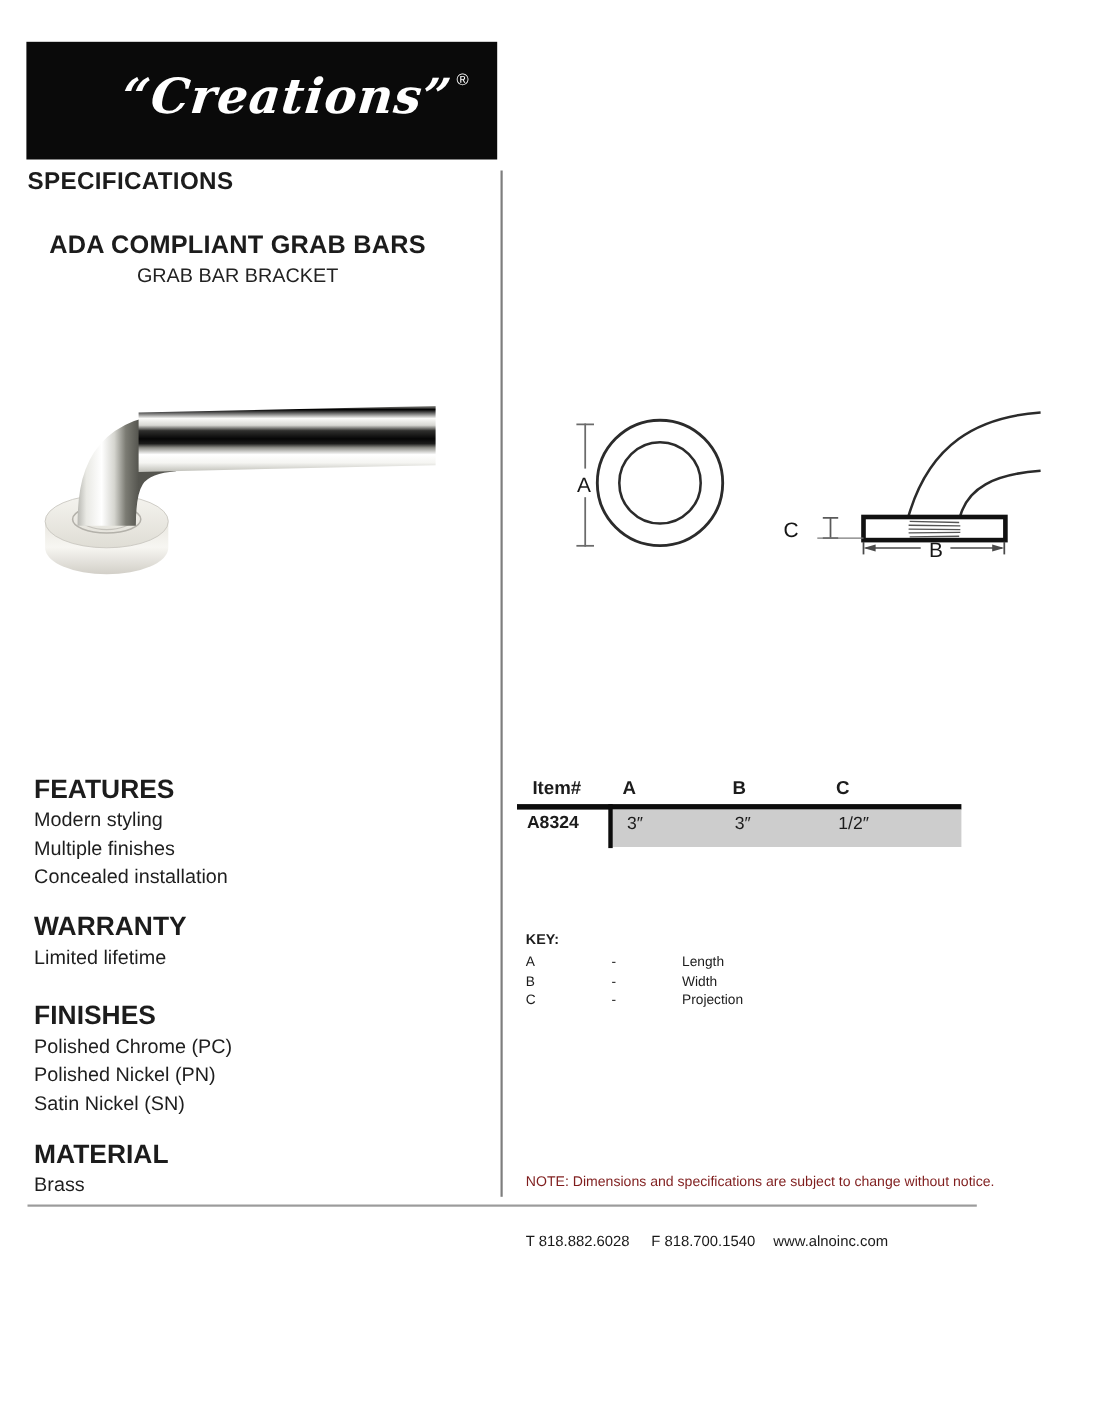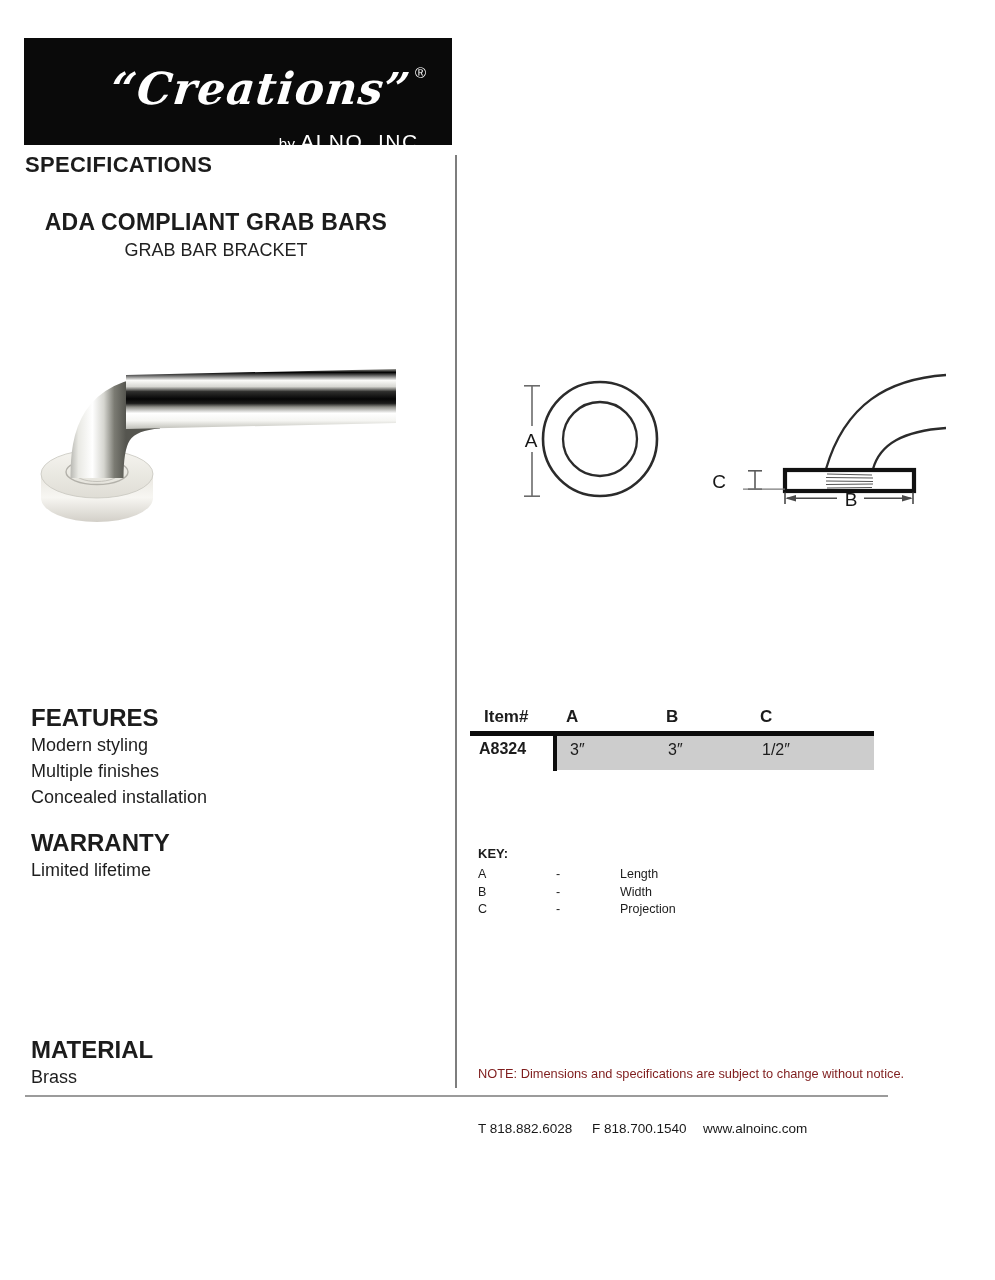--- a/index.html
+++ b/index.html
@@ -107,23 +107,20 @@
   .footer .web { left: 703px; }
 </style>
 </head>
 <body>
 
 <div class="page">
 
   <div class="logo-box">
     <div class="logo-script-row">
       <span class="logo-script">“Creations”</span><span class="logo-reg">®</span>
-    </div>
-    <div class="logo-byline">
-      <span class="by">by </span><span class="co">ALNO, INC.</span>
     </div>
   </div>
 
   <div class="specifications-label">SPECIFICATIONS</div>
   <div class="divider-v"></div>
   <div class="product-title">ADA COMPLIANT GRAB BARS</div>
   <div class="product-subtitle">GRAB BAR BRACKET</div>
 
   <svg class="photo-svg" width="390" height="196" viewBox="0 0 390 196">
     <defs>
@@ -249,20 +246,26 @@
     <div class="sec-line">Modern styling</div>
     <div class="sec-line">Multiple finishes</div>
     <div class="sec-line">Concealed installation</div>
   </div>
 
   <div class="section sec-warranty">
     <div class="sec-h">WARRANTY</div>
     <div class="sec-line">Limited lifetime</div>
   </div>
 
+  <div class="section sec-finishes">
+    <div class="sec-h">FINISHES</div>
+    <div class="sec-line">Polished Chrome (PC)</div>
+    <div class="sec-line">Polished Nickel (PN)</div>
+    <div class="sec-line">Satin Nickel (SN)</div>
+  </div>
 
   <div class="section sec-material">
     <div class="sec-h">MATERIAL</div>
     <div class="sec-line">Brass</div>
   </div>
 
   <div class="note-text">NOTE:  Dimensions and specifications are subject to change without notice.</div>
   <div class="hrule"></div>
   <div class="footer">
     <span class="phone">T  818.882.6028</span>

